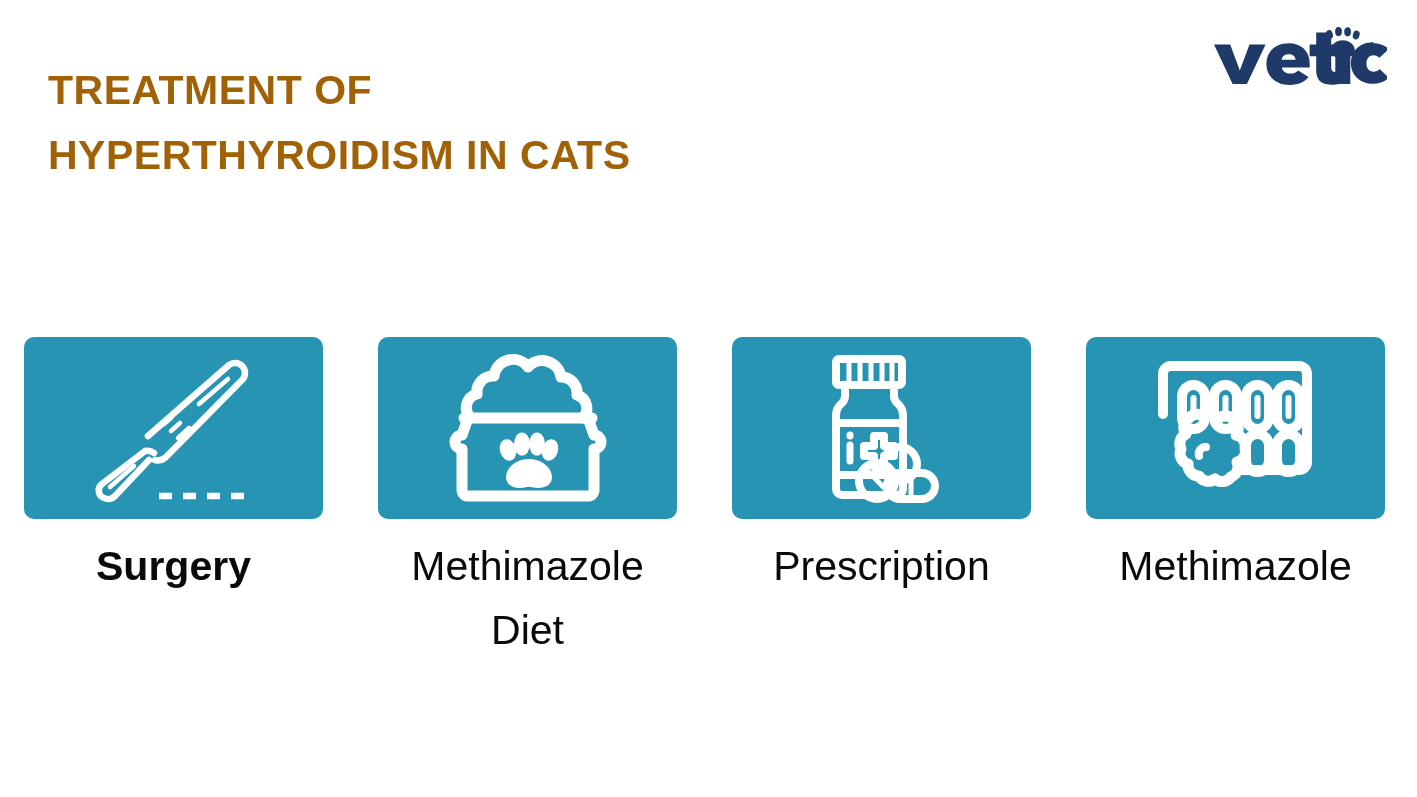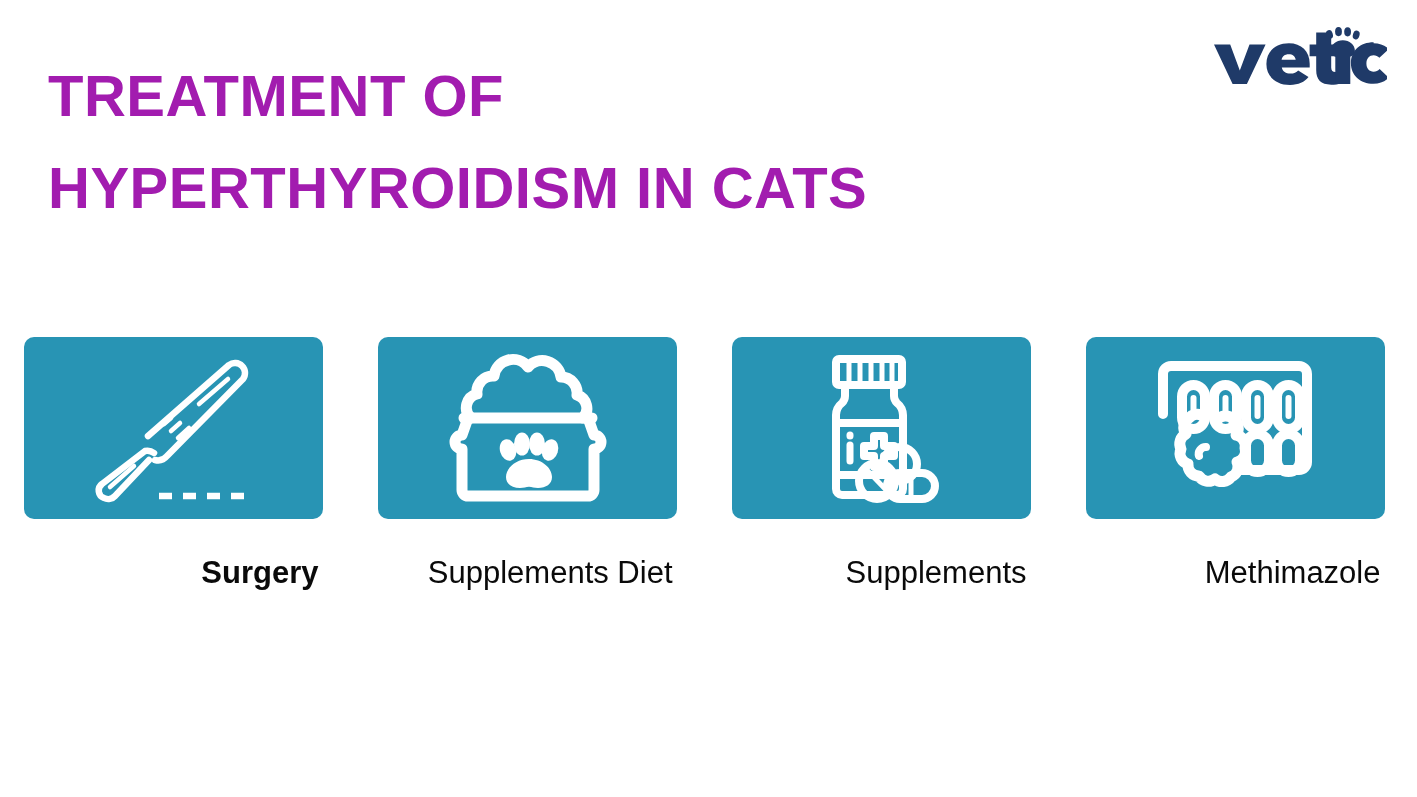--- a/index.html
+++ b/index.html
@@ -27,26 +27,26 @@
     height: 62px;
   }
   .logo-mark {
     display: block;
   }
 
   
   .page-title {
     position: absolute;
     left: 48px;
-    top: 50px;
+    top: 58px;
     width: 1010px;
-    color: #a21caf;
+    color: #a16207;
     font-family: "Liberation Sans Narrow", "Liberation Sans", "DejaVu Sans", sans-serif;
     font-weight: 700;
-    font-size: 58px;
+    font-size: 41px;
     line-height: 1.58;
     letter-spacing: 0.5px;
     text-transform: uppercase;
     white-space: pre-line;
   }
 
   
   .cards {
     position: absolute;
     left: 24px;
@@ -71,25 +71,25 @@
     display: flex;
     align-items: center;
     justify-content: center;
   }
 
   .card-tile svg {
     display: block;
   }
 
   .card-label {
-    margin-top: 30px;
+    margin-top: 16px;
     width: 290px;
-    text-align: right;
+    text-align: center;
     color: #0a0a0a;
-    font-size: 31px;
+    font-size: 41px;
     line-height: 1.55;
     font-weight: 500;
   }
   .card-label.bold { font-weight: 700; }
 </style>
 </head>
 <body>
 
 <div class="logo">
   <svg class="logo-mark" width="175" height="62" viewBox="0 0 175 62">
@@ -165,21 +165,21 @@
 
         <g fill="#FFFFFF">
           <ellipse cx="70" cy="98" rx="8" ry="11" transform="rotate(-16 70 98)"></ellipse>
           <ellipse cx="84" cy="92" rx="8" ry="11.5"></ellipse>
           <ellipse cx="99" cy="92" rx="8" ry="11.5"></ellipse>
           <ellipse cx="112" cy="98" rx="8" ry="11" transform="rotate(16 112 98)"></ellipse>
           <path d="M91 107c13 0 23 9 23 18 0 7-6 11-14 11-4 0-6-1.3-9-1.3s-5 1.3-9 1.3c-8 0-14-4-14-11 0-9 10-18 23-18z"></path>
         </g>
       </svg>
     </div>
-    <div class="card-label">Supplements Diet</div>
+    <div class="card-label">Methimazole Diet</div>
   </div>
 
   <div class="card">
     <div class="card-tile">
       <svg width="180" height="155" viewBox="0 0 180 155">
         <g fill="none" stroke="#FFFFFF" stroke-width="8" stroke-linecap="round" stroke-linejoin="round">
 
           <rect x="44" y="8" width="66" height="26" rx="3"></rect>
 
           <path d="M57 10 L57 32" stroke-width="5"></path>
@@ -201,21 +201,21 @@
           <path d="M130 122 a13 13 0 0 1 0 26 L108 148 a13 13 0 0 1 0 -26 Z"></path>
           <path d="M119 122 L119 148" stroke-width="5"></path>
 
           <circle cx="108" cy="113" r="17"></circle>
 
           <circle cx="85" cy="130" r="18"></circle>
           <path d="M74 118 L97 142" stroke-width="5"></path>
         </g>
       </svg>
     </div>
-    <div class="card-label">Supplements</div>
+    <div class="card-label">Prescription</div>
   </div>
 
   <div class="card">
     <div class="card-tile">
       <svg width="190" height="152" viewBox="0 0 190 152">
         <g fill="none" stroke="#FFFFFF" stroke-width="10" stroke-linecap="round" stroke-linejoin="round">
 
           <path d="M22 62 L22 22 a8 8 0 0 1 8 -8 L158 14 a8 8 0 0 1 8 8 L166 110 a8 8 0 0 1 -8 8 L98 118"></path>
 
           <rect x="41" y="33" width="23" height="44" rx="11.5"></rect>

